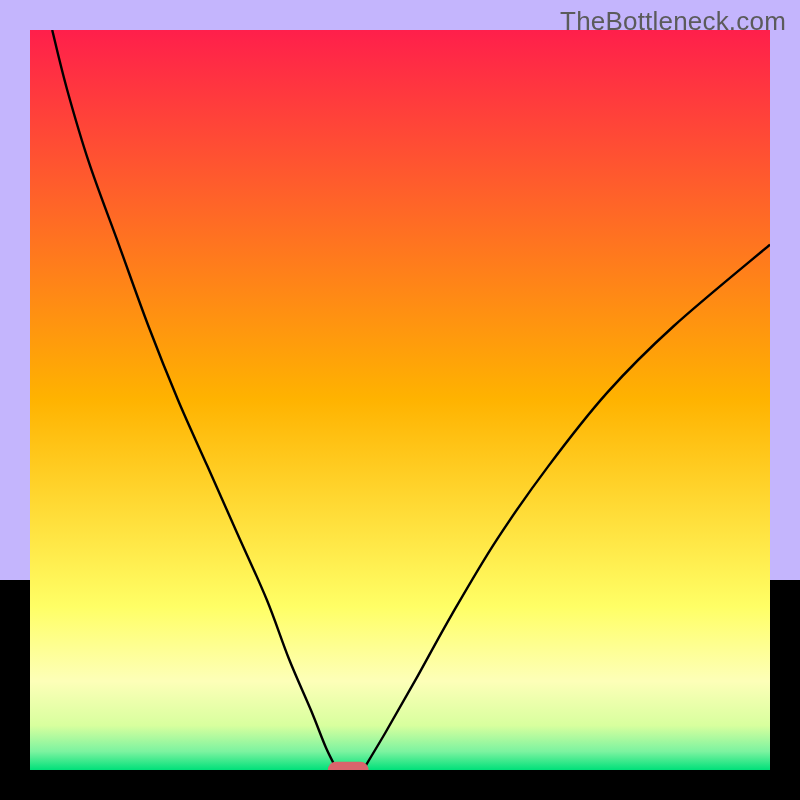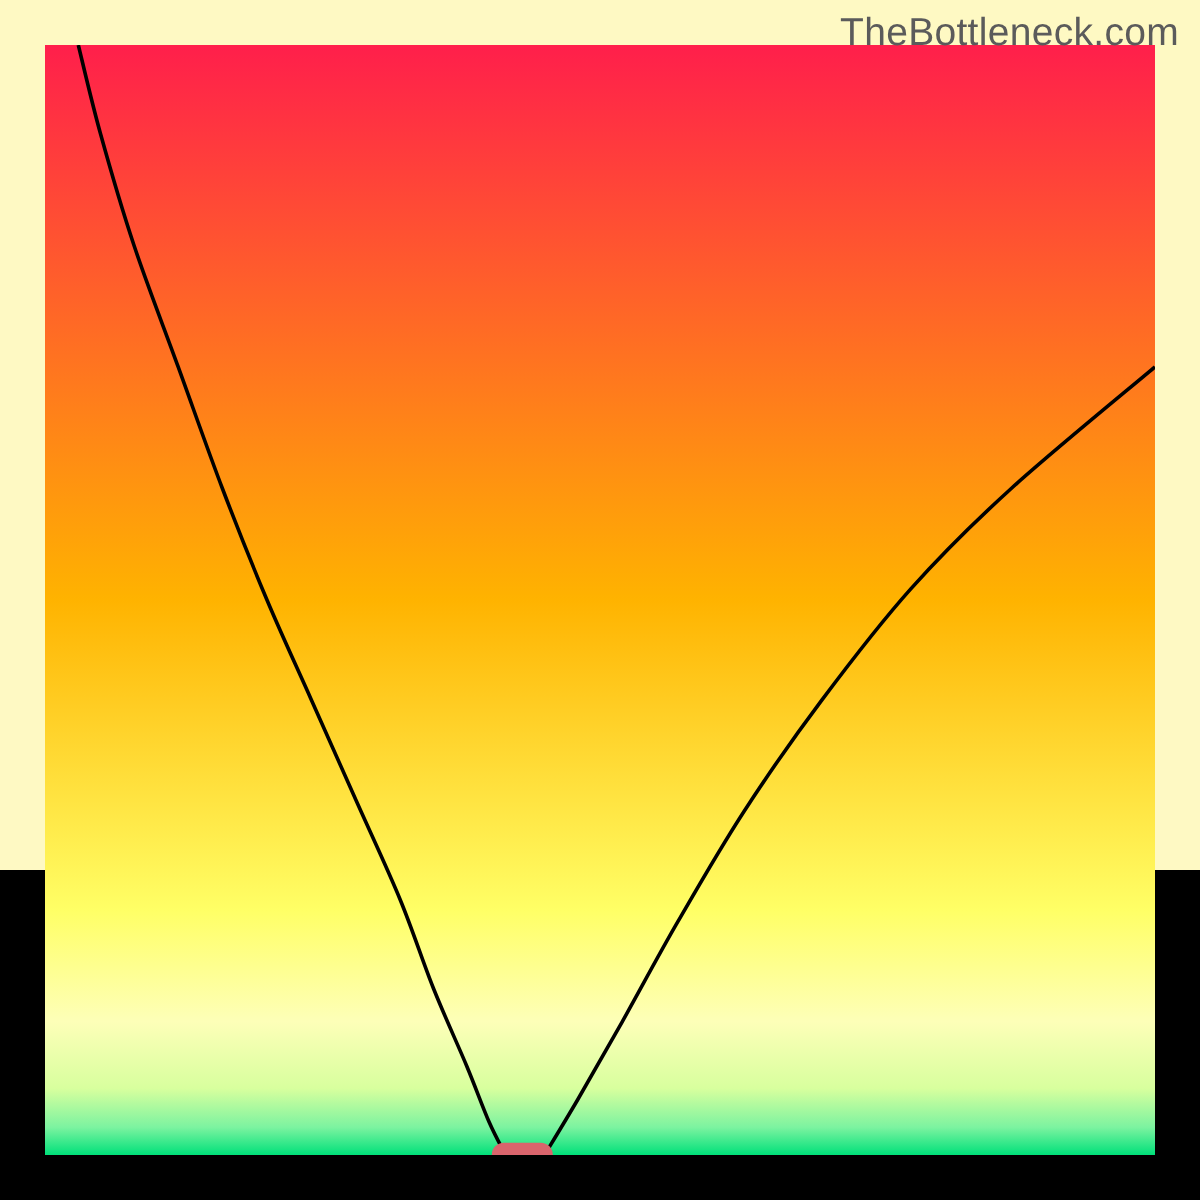--- a/index.html
+++ b/index.html
@@ -10,21 +10,21 @@
     overflow: hidden;
     background: #000;
     font-family: Arial, Helvetica, sans-serif;
   }
   .frame {
     position: absolute;
     left: 0;
     top: 0;
     width: 800px;
     height: 580px;
-    background: #fef9c3;
+    background: #c4b5fd;
   }
   .plot {
     position: absolute;
     left: 30px;
     top: 30px;
     width: 740px;
     height: 740px;
   }
   .watermark {
     position: absolute;

